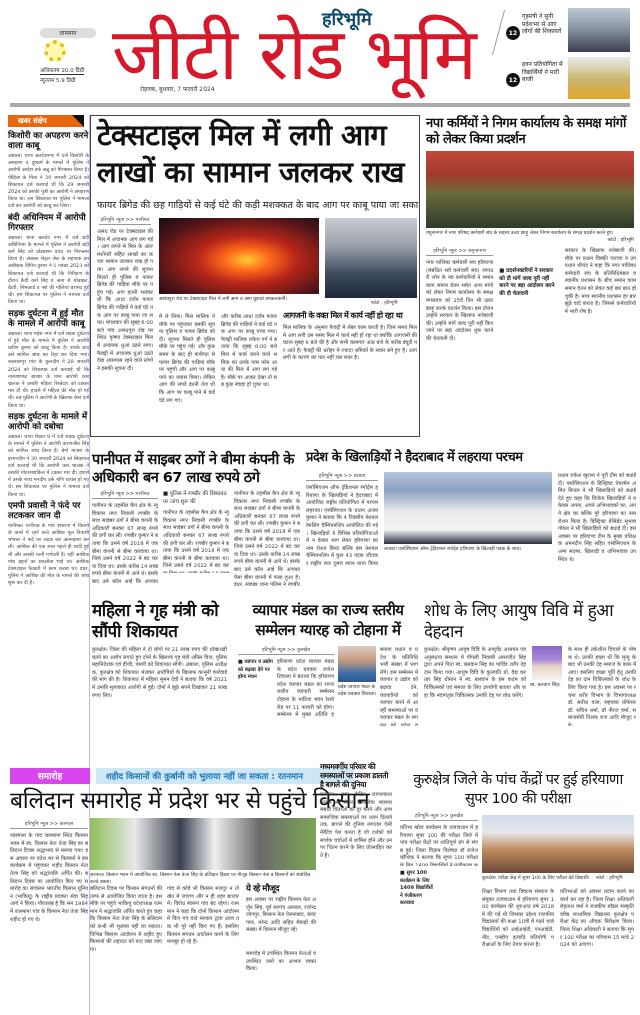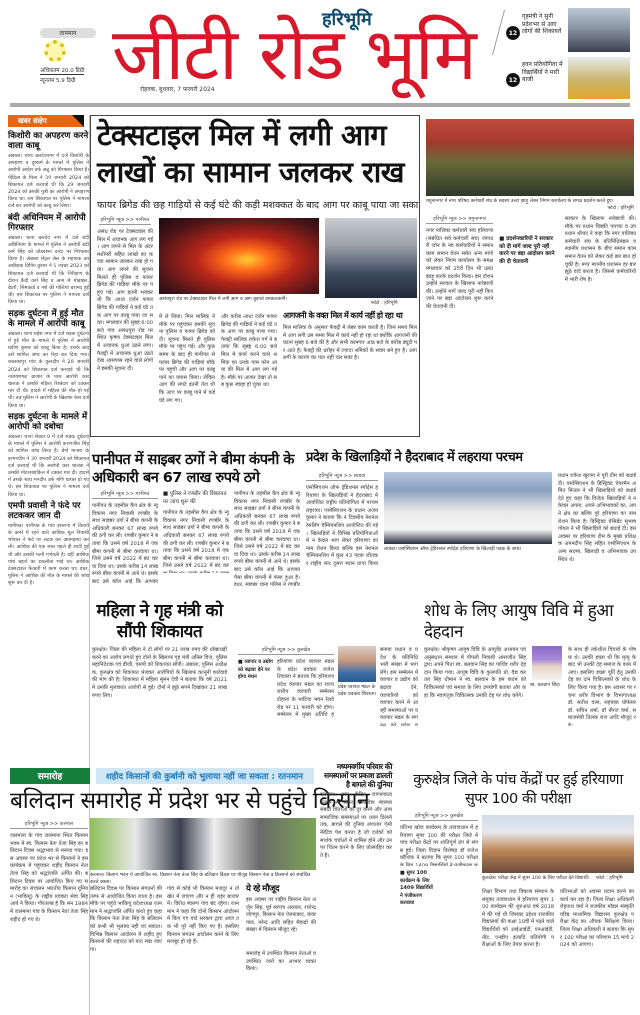--- a/index.html
+++ b/index.html
@@ -25,21 +25,21 @@
 .rule{left:10px;top:103px;width:620px;height:4px;background:#aaa}
 
 .rail{left:8px;top:115px;width:82px;height:921px;border-right:1px solid #c4b5fd}
 .rail-tag{width:76px;height:12px;background:#e8660d;color:#fff;font-size:7px;font-weight:bold;line-height:12px;padding-left:10px;margin-bottom:3px;position:relative}
 .rail-tag:after{content:"";position:absolute;right:0;top:0;border-left:12px solid transparent;border-top:12px solid #111}
 .rail h4{font-size:8.5px;font-weight:bold;color:#111;line-height:10px;margin:2px 0}
 .rail p{font-size:4.9px;line-height:7.2px;color:#444;text-align:justify}
 
 .leadbox{left:90px;top:115px;width:330px;height:322px;border:1.5px solid #444}
 
-.tag-purple{background:#15803d;color:#fff;font-size:9px;font-weight:bold;text-align:center;line-height:16px}
+.tag-purple{background:#d946ef;color:#fff;font-size:9px;font-weight:bold;text-align:center;line-height:16px}
 .tag-blue{background:#cfe7f5;color:#1e7bbd;font-size:8.5px;font-weight:bold;line-height:16px;padding-left:10px}
 .bullet-box{font-size:5.4px;line-height:7.6px;color:#222;font-weight:bold}
 </style>
 </head>
 <body>
 
 <div class="abs" id="masthead">
   <div class="abs weather-pill">तापमान</div>
   <div class="abs sun"></div>
   <div class="abs temp1">अधिकतम 20.0 डिग्री</div>
@@ -82,20 +82,21 @@
   <div class="abs caption" style="left:68px;top:180px;width:160px">असंधपुरा रोड पर टेक्सटाइल मिल में लगी आग व आग बुझाते दमकलकर्मी।</div>
   <div class="abs photo" style="left:234px;top:102px;width:92px;height:80px;background:linear-gradient(180deg,#c8ccd2 0%,#9aa0aa 35%,#3d4a5e 70%,#20283a 100%)"></div>
   <div class="abs caption" style="left:280px;top:184px">फोटो : हरिभूमि</div>
   <div class="abs body-text" style="left:68px;top:197px;width:56px;height:120px">में ले लिया। मिल मालिक ने मौके पर पहुंचकर इसकी सूचना पुलिस व फायर ब्रिगेड को दी। सूचना मिलते ही पुलिस मौके पर पहुंच गई। और कुछ समय के बाद ही पानीपत से फायर ब्रिगेड की गाड़ियां मौके पर पहुंची और आग पर काबू पाने का प्रयास किया। लेकिन आग की लपटें इतनी तेज थी कि आग पर काबू पाने में कई घंटे लग गए।</div>
   <div class="abs body-text" style="left:130px;top:197px;width:56px;height:120px">और करीब आधा दर्जन फायर ब्रिगेड की गाड़ियों ने कई घंटे तक आग पर काबू पाया गया। फैक्ट्री मालिक राकेश गर्ग ने बताया कि सुबह 6:00 बजे मिल में कार्य करने वाले श्रमिक का उनके पास फोन आया की मिल में आग लग गई है। मौके पर आकर देखा तो सब कुछ स्वाहा हो चुका था।</div>
   <div class="abs hl" style="left:192px;top:196px;width:136px;font-size:8px">आगजनी के वक्त मिल में कार्य नहीं हो रहा था</div>
   <div class="abs body-text" style="left:192px;top:208px;width:134px;height:40px">मिल मालिक के अनुसार फैक्ट्री में लेबर काम करती है। जिस समय मिल में आग लगी उस समय मिल में कार्य नहीं हो रहा था क्योंकि आगजनी की घटना सुबह 6 बजे की है और सभी कामगार आठ बजे के करीब ड्यूटी पर आते हैं। फैक्ट्री की धरोहर में ज्यादा श्रमिकों के सवार बने हुए हैं। आग लगी के कारण का पता नहीं चल सका है।</div>
 </div>
 
 <div class="abs" style="left:426px;top:115px;width:210px;height:322px">
+  <div class="hl" style="font-size:13px;line-height:16px">नपा कर्मियों ने निगम कार्यालय के समक्ष मांगों को लेकर किया प्रदर्शन</div>
   <div class="photo" style="margin-top:4px;width:208px;height:77px;background:linear-gradient(180deg,#c24a3a 0%,#a33a2e 30%,#6a6a3a 55%,#2e3a2a 100%)"></div>
   <div class="caption" style="margin-top:2px;width:208px">यमुनानगर में नगर परिषद कर्मचारी संघ के सदस्य उल्टा झाड़ू लेकर निगम कार्यालय के समक्ष प्रदर्शन करते हुए।</div>
   <div class="caption" style="text-align:right;width:208px">फोटो : हरिभूमि</div>
   <div style="display:flex;gap:6px;margin-top:4px">
     <div style="width:68px">
       <div class="byline">हरिभूमि न्यूज &gt;&gt; यमुनानगर</div>
       <div class="body-text" style="height:165px">नगर पालिका कर्मचारी संघ हरियाणा (संबंधित सर्व कर्मचारी संघ) जगाधरी जोन के नव कर्मचारियों ने समान काम समान वेतन समेत अन्य मांगों को लेकर निगम कार्यालय के समक्ष मंगलवार को 25वें दिन भी उल्टा झाड़ू करके प्रदर्शन किया। इस दौरान उन्होंने सरकार के खिलाफ नारेबाजी की। उन्होंने मांगें जल्द पूरी नहीं किए जाने पर बड़ा आंदोलन शुरू करने की चेतावनी दी।</div>
     </div>
     <div style="width:60px;padding-top:20px">
       <div class="bullet-box"><span>■ </span><span>प्रदर्शनकारियों ने सरकार को दी मांगें जल्द पूरी नहीं करने पर बड़ा आंदोलन करने की दी चेतावनी</span></div>
@@ -123,58 +124,59 @@
   <div class="abs" style="left:0;top:22px;width:72px">
     <div class="byline">हरिभूमि न्यूज &gt;&gt; लाडवा</div>
     <div class="body-text" style="height:84px">एसोसिएशन ऑफ ट्रेडिशनल स्पोर्ट्स हरियाणा के खिलाड़ियों ने हैदराबाद में आयोजित राष्ट्रीय प्रतियोगिता में परचम लहराया। एसोसिएशन के प्रधान अजय कुमार ने बताया कि 4 दिवसीय नेशनल रेसलिंग चैम्पियनशिप आयोजित की गई। खिलाड़ियों ने विभिन्न प्रतियोगिताओं में न केवल भाग लेकर हरियाणा का नाम रोशन किया बल्कि इस नेशनल चैम्पियनशिप में कुल 43 पदक जीतकर राष्ट्रीय स्तर दूसरा स्थान प्राप्त किया और हरियाणा का परचम लहराया।</div>
   </div>
   <div class="abs photo" style="left:78px;top:22px;width:168px;height:72px;background:linear-gradient(180deg,#b6c8e0 0%,#8aa0c0 25%,#eaeaea 55%,#f4f4f4 80%,#2a3040 100%)"></div>
   <div class="abs caption" style="left:78px;top:96px;width:168px">लाडवा। एसोसिएशन ऑफ ट्रेडिशनल स्पोर्ट्स हरियाणा के खिलाड़ी पदक के साथ।</div>
   <div class="abs body-text" style="left:252px;top:22px;width:78px;height:110px">प्रधान राकेश खुराना ने पूरी टीम को बधाई दी। एसोसिएशन के डिस्ट्रिक्ट चेयरमैन अमित मित्तल ने भी खिलाड़ियों को बधाई देते हुए कहा कि विजेता खिलाड़ियों ने न केवल अपना, अपने अभिभावकों का, अपने क्षेत्र का बल्कि पूरे हरियाणा का नाम रोशन किया है। डिस्ट्रिक्ट प्रेसिडेंट सुभाष गोयल ने भी खिलाड़ियों को बधाई दी। इस अवसर पर हरियाणा टीम के मुख्य प्रशिक्षक अमनदीप सिंह सहित एसोसिएशन के अन्य सदस्य, खिलाड़ी व अभिभावक उपस्थित थे।</div>
 </div>
 
 <div class="abs" style="left:92px;top:600px;width:135px;height:130px">
-  <div class="hl" style="font-size:17px;line-height:21px;text-align:center">महिला ने गृह मंत्री को सौंपी शिकायत</div>
+  <div class="hl" style="font-size:17px;line-height:21px;text-align:left">महिला ने गृह मंत्री को सौंपी शिकायत</div>
   <div class="body-text" style="margin-top:4px;height:84px">कुरुक्षेत्र। जिला की महिला ने दो लोगों पर 21 लाख रुपए की धोखाधड़ी करने का आरोप लगाते हुए दोनों के खिलाफ गृह मंत्री अनिल विज, पुलिस महानिदेशक एवं डीजी, एसपी को शिकायत सौंपी। अंबाला, पुलिस अधीक्षक, कुरुक्षेत्र को शिकायत भेजकर आरोपियों के खिलाफ कानूनी कार्रवाई की मांग की है। शिकायत में महिला सुमन देवी ने बताया कि वर्ष 2021 में उनकी मुलाकात आरोपी से हुई। दोनों ने झूठे सपने दिखाकर 21 लाख रुपए लिए।</div>
 </div>
 <div class="abs" style="left:238px;top:600px;width:180px;height:130px">
+  <div class="hl" style="font-size:15px;line-height:20px;text-align:center">व्यापार मंडल का राज्य स्तरीय सम्मेलन ग्यारह को टोहाना में</div>
   <div class="abs" style="left:0;top:46px;width:96px">
     <div class="byline">हरिभूमि न्यूज &gt;&gt; कुरुक्षेत्र</div>
     <div class="bullet-box" style="font-size:5px;width:36px;float:left;margin-right:3px"><span>■ </span><span>व्यापार व उद्योग को बढ़ावा देने पर होगा मंथन</span></div>
     <div class="body-text" style="height:60px">हरियाणा प्रदेश व्यापार मंडल के प्रदेश प्रवक्ता राजेश शिवाला ने बताया कि हरियाणा प्रदेश व्यापार मंडल का राज्य स्तरीय व्यापारी सम्मेलन टोहाना के भाटिया भवन रेलवे रोड पर 11 फरवरी को होगा। सम्मेलन में मुख्य अतिथि हरियाणा प्रदेश व्यापार मंडल के प्रांतीय अध्यक्ष व पूर्व राज्यसभा सांसद बजरंग दास गर्ग होंगे।</div>
   </div>
   <div class="abs photo" style="left:100px;top:46px;width:38px;height:36px;background:linear-gradient(180deg,#d9cfc6 0%,#c79a80 40%,#3d6fa8 75%,#2e5a8e 100%)"></div>
   <div class="abs caption" style="left:100px;top:84px;width:40px">प्रदेश व्यापार मंडल के प्रदेश प्रवक्ता शिवाला।</div>
   <div class="abs body-text" style="left:142px;top:46px;width:38px;height:80px">बनाया प्रधान व प्रदेश के प्रतिनिधि भारी संख्या में भाग लेंगे। इस सम्मेलन में व्यापार व उद्योग को बढ़ावा देने, व्यापारियों को व्यापार करने में आ रही समस्याओं पर व व्यापार मंडल के संगठन को प्रदेश व जिला स्तर पर और ज्यादा विस्तार करने पर विचार किया जाएगा।</div>
 </div>
 <div class="abs" style="left:424px;top:600px;width:212px;height:130px">
   <div class="hl" style="font-size:17px;line-height:21px;text-align:left;font-weight:normal">शोध के लिए आयुष विवि में हुआ देहदान</div>
   <div class="abs body-text" style="left:0;top:46px;width:102px;height:80px">कुरुक्षेत्र। श्रीकृष्ण आयुष विवि के आयुर्वेद अध्ययन एवं अनुसंधान संस्थान में पीपली निवासी अमरजीत सिंह द्वारा अपने पिता स्व. बलवान सिंह का पार्थिव शरीर देहदान किया गया। आयुष विवि के कुलपति प्रो. वैद्य करतार सिंह धीमान ने स्व. बलवान के इस कदम को चिकित्सकों एवं समाज के लिए उपयोगी बताया और कहा कि नवागंतुक चिकित्सक उनकी देह पर शोध करेंगे।</div>
   <div class="abs photo" style="left:108px;top:46px;width:30px;height:34px;background:linear-gradient(180deg,#8a6ac8 0%,#a98ad8 40%,#e8d4c4 60%,#f4f4f4 100%)"></div>
   <div class="abs caption" style="left:106px;top:82px;width:36px">स्व. बलवान सिंह।</div>
   <div class="abs body-text" style="left:144px;top:46px;width:68px;height:80px">के साथ ही तर्कशील विचारों के पोषक थे। उनकी इच्छा थी कि मृत्यु के बाद भी उनकी देह समाज के काम में आए। इसलिए इच्छा पूर्ति हेतु उनकी देह का दान चिकित्सकों के शोध के लिए किया गया है। इस अवसर पर रचना शरीर विभाग के विभागाध्यक्ष डॉ. सतीश वत्स, सहायक प्रोफेसर डॉ. सचिन शर्मा, डॉ नीरज वर्मा, समाजसेवी तिलक राज आदि मौजूद रहे।</div>
 </div>
 
 <div class="abs tag-purple" style="left:10px;top:768px;width:80px;height:16px">समारोह</div>
-<div class="abs tag-blue" style="left:96px;top:768px;width:218px;height:16px;white-space:nowrap;overflow:hidden">शहीद किसानों की कुर्बानी को भुलाया नहीं जा सकता : रतनमान</div>
+<div class="abs tag-blue" style="left:96px;top:768px;width:258px;height:16px;white-space:nowrap;overflow:hidden">शहीद किसानों की कुर्बानी को भुलाया नहीं जा सकता : रतनमान</div>
 <div class="abs hl" style="left:10px;top:788px;font-size:23px;white-space:nowrap;font-weight:normal">बलिदान समारोह में प्रदेश भर से पहुंचे किसान</div>
 <div class="abs" style="left:10px;top:820px;width:78px">
   <div class="byline">हरिभूमि न्यूज &gt;&gt; करनाल</div>
   <div class="body-text" style="height:170px">जलमाना के गांव जलमाना स्थित किसान भवन में स्व. किसान नेता तेजा सिंह का बलिदान दिवस श्रद्धाभाव से मनाया गया। इस अवसर पर प्रदेश भर से किसानों ने इस कार्यक्रम में पहुंचकर शहीद किसान नेता तेजा सिंह को श्रद्धांजलि अर्पित की। बलिदान दिवस पर आयोजित किए गए समारोह का संचालन भारतीय किसान यूनियन (भाकियू) के राष्ट्रीय प्रवक्ता सेवा सिंह आर्य ने किया। गौरतलब है कि सन 1984 में जलमाना गांव के किसान नेता तेजा सिंह शहीद हो गए थे।</div>
 </div>
 <div class="abs photo" style="left:90px;top:818px;width:226px;height:52px;background:linear-gradient(90deg,#8fbf5a 0%,#e8e8e8 20%,#3a4050 40%,#efefef 55%,#6a6a6a 75%,#7ba654 100%)"></div>
 <div class="abs caption" style="left:90px;top:872px;width:226px">करनाल। किसान भवन में आयोजित स्व. किसान नेता तेजा सिंह के बलिदान दिवस पर मौजूद किसान नेता व किसानों को संबोधित करते वक्ता।</div>
 <div class="abs body-text" style="left:90px;top:885px;width:72px;height:100px">बलिदान दिवस पर किसान संगठनों की तरफ से आयोजित किया जाता है। इस मौके पर पहुंचे भाकियू प्रदेशाध्यक्ष रतनमान ने श्रद्धांजलि अर्पित करते हुए कहा कि किसान नेता तेजा सिंह के बलिदान को कभी भी भुलाया नहीं जा सकता। विभिन्न किसान आंदोलन में शहीद हुए किसानों की शहादत को याद रखा जाएगा।</div>
 <div class="abs body-text" style="left:167px;top:885px;width:72px;height:100px">गांव से कोई भी किसान मजदूर न तो खेत में जाएगा और न ही शहर बाजार में। विरोध स्वरूप गांव बंद रहेगा। रतनमान ने कहा कि दोनों किसान आंदोलन में किए गए वादे सरकार द्वारा आज तक भी पूरे नहीं किए गए हैं। इसलिए किसान संगठन आंदोलन करने के लिए मजबूर हो रहे हैं।</div>
 <div class="abs hl" style="left:246px;top:884px;font-size:8.5px">ये रहे मौजूद</div>
 <div class="abs body-text" style="left:246px;top:896px;width:70px;height:48px">इस अवसर पर राष्ट्रीय किसान नेता अर्जुन सिंह, पूर्व सरपंच अरनाल, राजेन्द्र जोगपुर, किसान नेता ऐलनाबाद, कंवरपाल, नरेन्द्र आदि सहित सैकड़ों की संख्या में किसान मौजूद रहे।</div>
 <div class="abs body-text" style="left:246px;top:950px;width:70px;height:30px">समारोह में उपस्थित किसान नेताओं व उपस्थित जनों का आभार व्यक्त किया।</div>
 
 <div class="abs" style="left:320px;top:762px;width:72px;height:250px">
-  <div class="hl" style="font-size:7.5px;line-height:9px;text-align:right">मध्यमवर्गीय परिवार की समस्याओं पर प्रकाश डालती है बागले की दुनिया</div>
+  <div class="hl" style="font-size:7.5px;line-height:9px;text-align:left">मध्यमवर्गीय परिवार की समस्याओं पर प्रकाश डालती है बागले की दुनिया</div>
   <div class="body-text" style="margin-top:2px;height:210px">करनाल। ग्राम केंद्रित जागरूकता फैलाने से लेकर वास्तविक स्वास्थ्य संबंधी चिंताओं को दूर करने और आम सामाजिक समस्याओं पर ध्यान दिलाने तक, बागले की दुनिया लगातार ऐसी नैरेटिव पेश करता है जो दर्शकों को सार्थक चर्चाओं में शामिल होने और उन पर चिंतन करने के लिए प्रोत्साहित करते हैं।</div>
 </div>
 <div class="abs hl" style="left:400px;top:770px;width:236px;font-size:14.5px;line-height:19px;text-align:center;font-weight:normal">कुरुक्षेत्र जिले के पांच केंद्रों पर हुई हरियाणा सुपर 100 की परीक्षा</div>
 <div class="abs" style="left:400px;top:812px;width:78px">
   <div class="byline">हरिभूमि न्यूज &gt;&gt; कुरुक्षेत्र</div>
   <div class="body-text" style="height:42px">प्रतिभा खोज कार्यक्रम के तत्वावधान में हरियाणा सुपर 100 की परीक्षा जिले में पांच परीक्षा केंद्रों पर शांतिपूर्ण ढंग से संपन्न हुई। जिला विज्ञान विशेषज्ञ डॉ राजेश कौशिक ने बताया कि सुपर 100 परीक्षा के लिए 1409 विद्यार्थियों ने पंजीकरण करवाया था जिसमें से 1218 विद्यार्थियों ने परीक्षा दी।</div>
   <div class="bullet-box" style="font-size:5px;width:36px;margin-top:3px"><span>■ </span><span>सुपर 100 कार्यक्रम के लिए 1409 विद्यार्थियों ने पंजीकरण करवाया</span></div>
 </div>
 <div class="abs photo" style="left:482px;top:815px;width:152px;height:58px;background:linear-gradient(180deg,#d0dcea 0%,#e6e8ec 30%,#c08a5a 60%,#6a4a3a 100%)"></div>
 <div class="abs caption" style="left:482px;top:875px;width:110px">कुरुक्षेत्र। परीक्षा केंद्र में सुपर 100 के लिए परीक्षा देते विद्यार्थी।</div>

